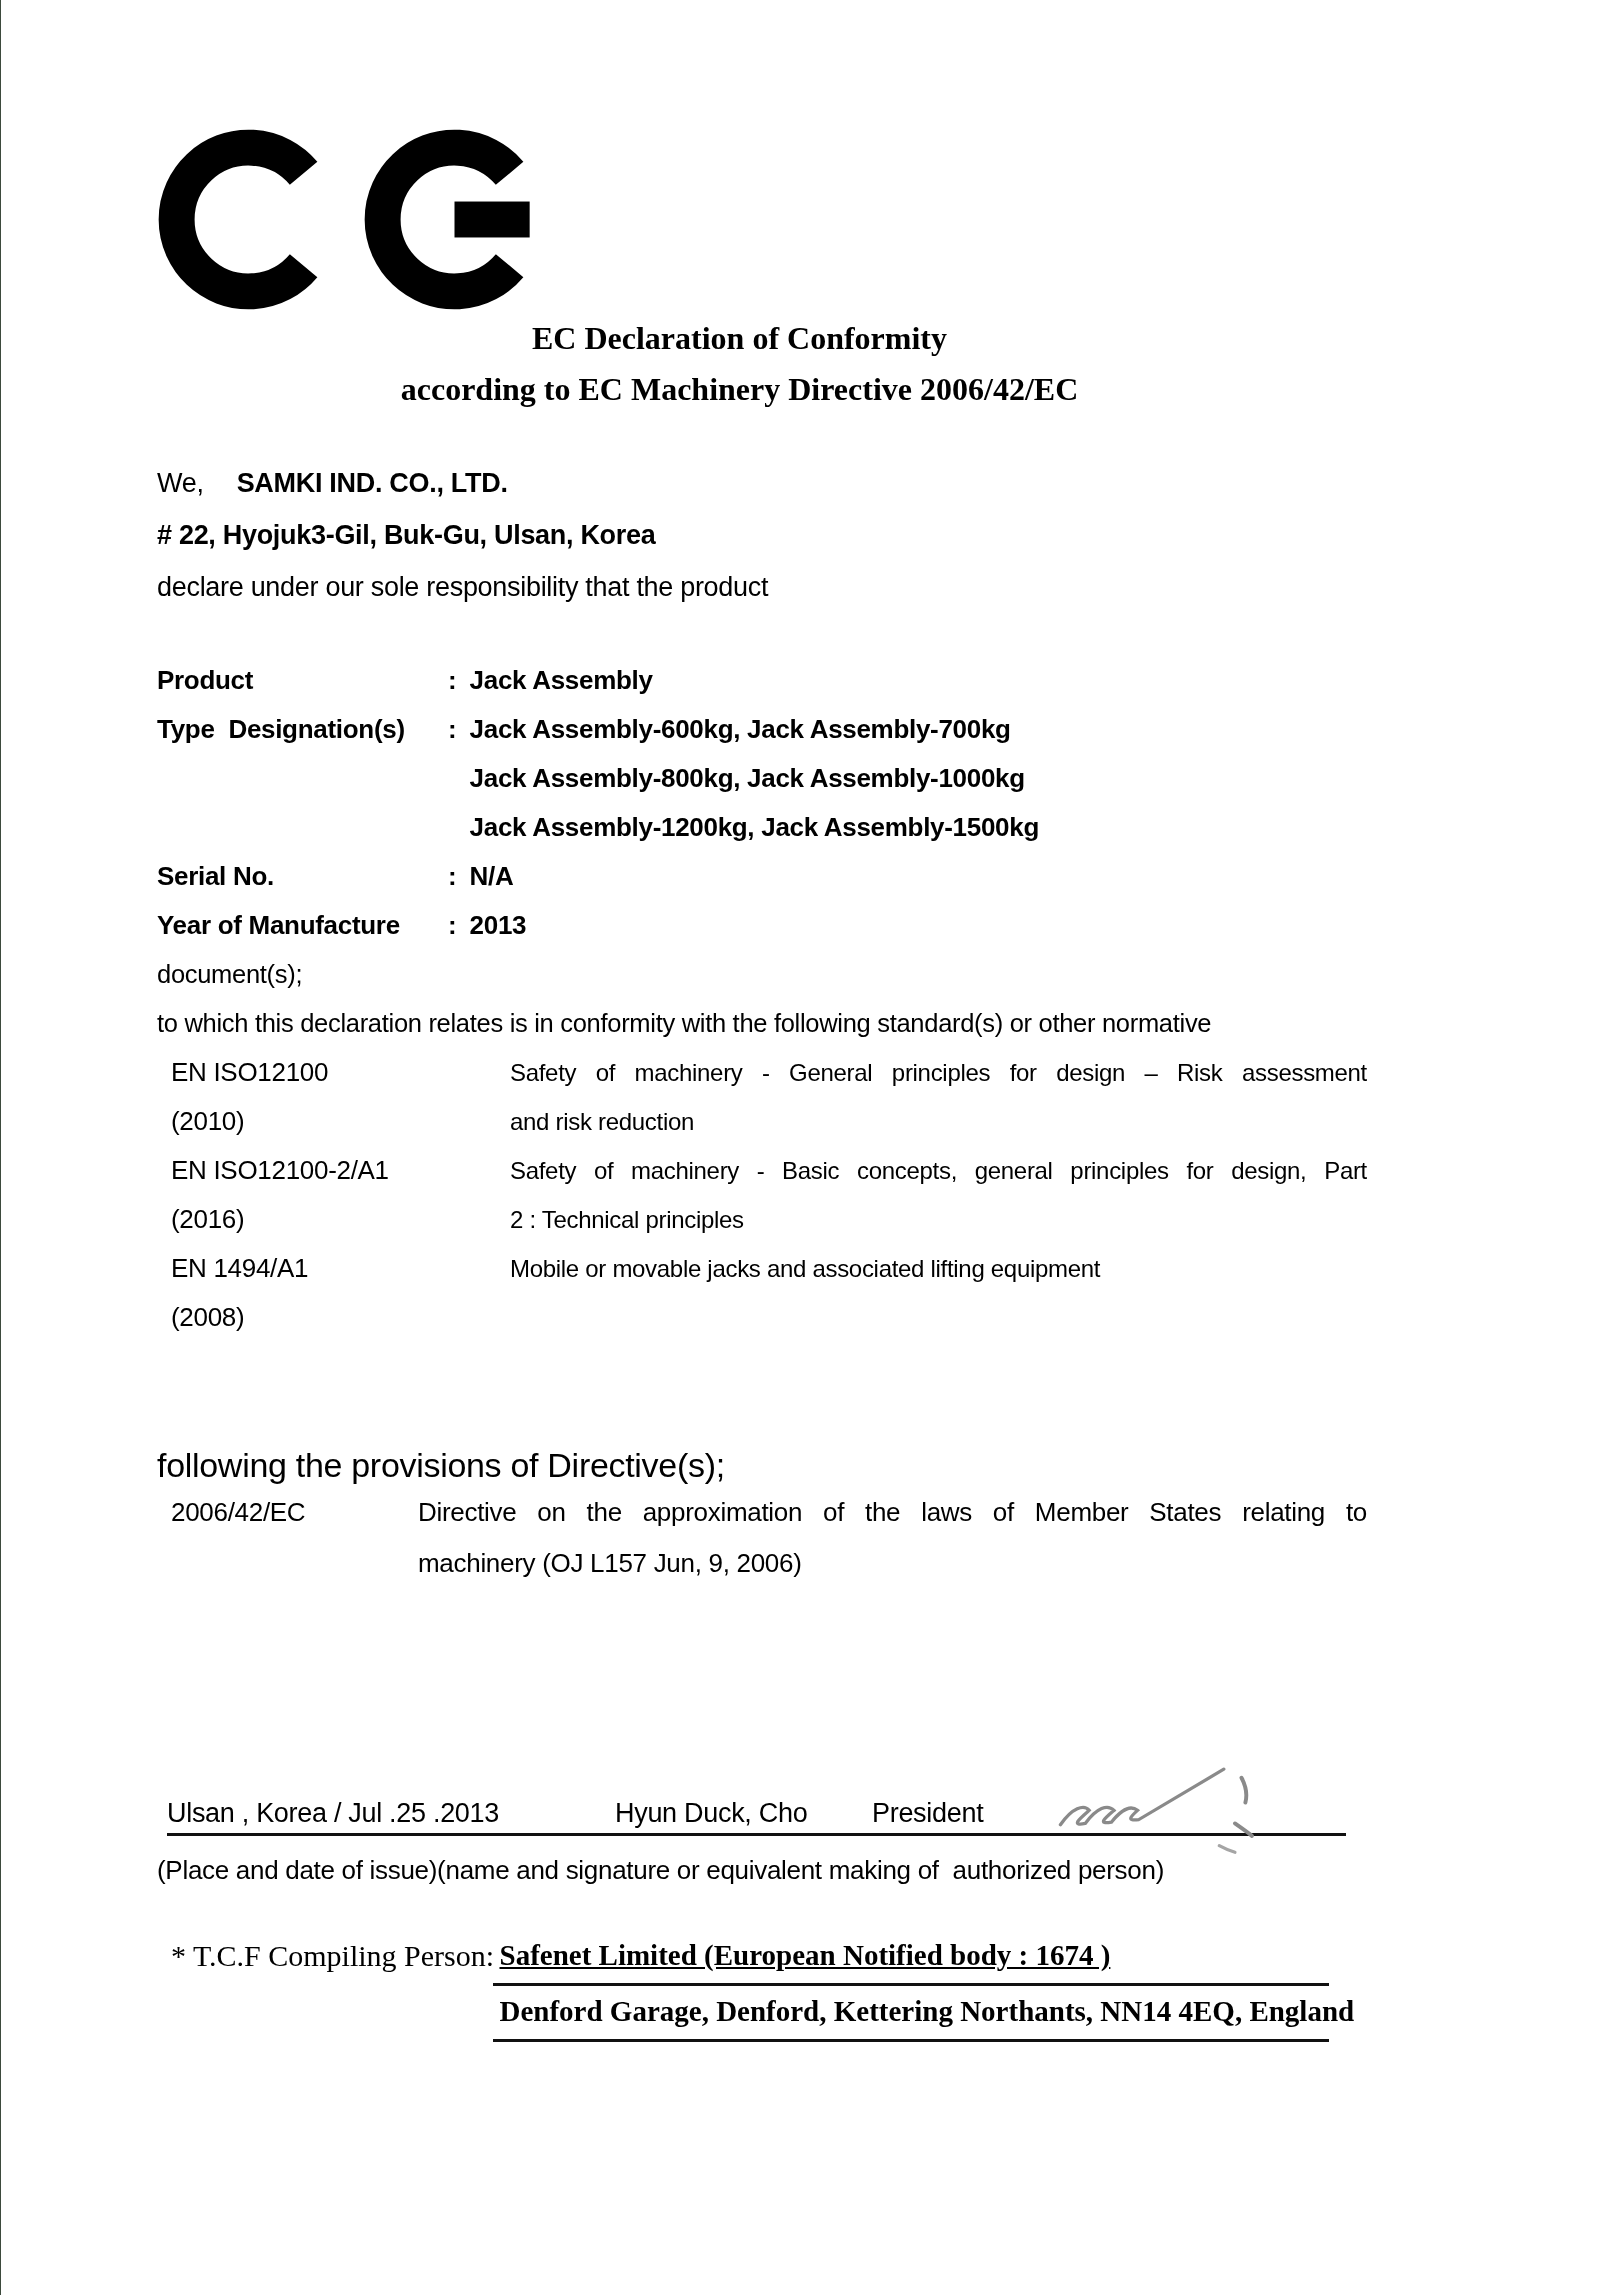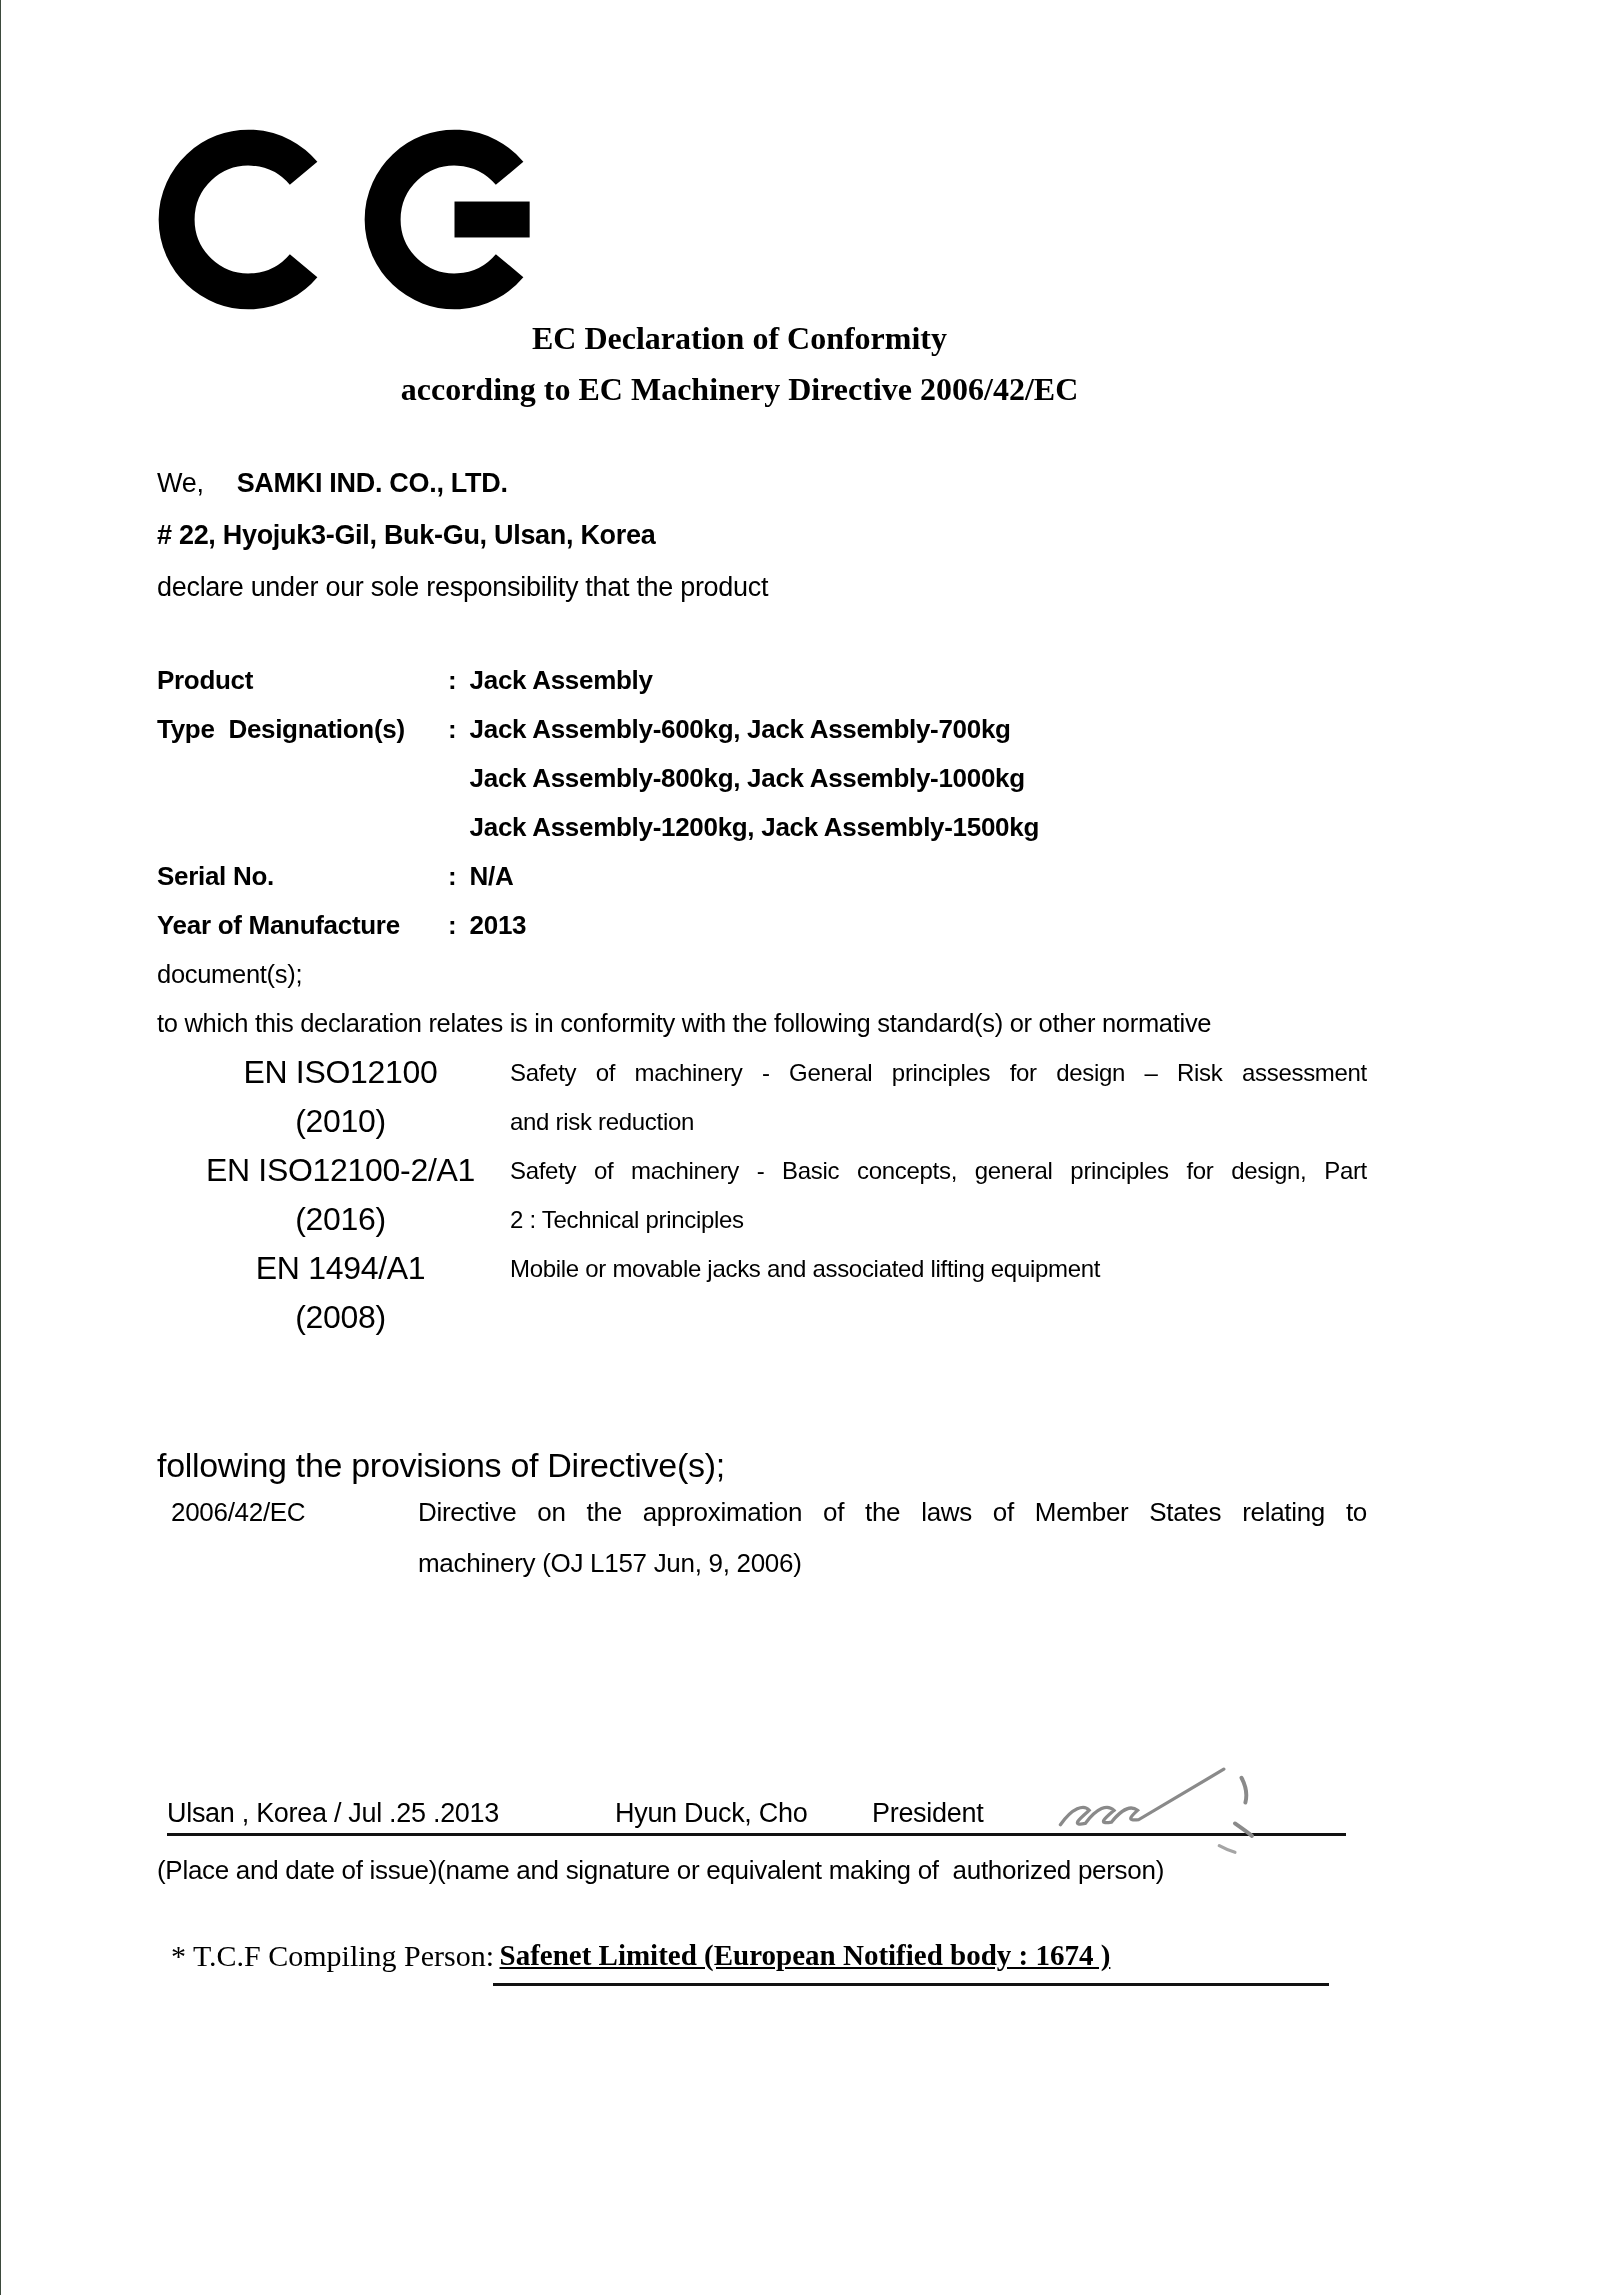--- a/index.html
+++ b/index.html
@@ -33,21 +33,21 @@
   .p-label{width:291px;white-space:pre;flex-shrink:0;}
   .p-colon{width:21.6px;flex-shrink:0;}
   .p-value{white-space:pre;}
 
   
   #conformity{position:absolute;left:157px;top:950px;width:1269px;font-size:25.5px;line-height:49px;}
 
   
   #standards{position:absolute;left:171px;top:1048px;width:1309px;}
   .std-item{display:flex;}
-  .std-left{width:339px;flex-shrink:0;font-size:32px;line-height:49px;text-align:center;}
+  .std-left{width:339px;flex-shrink:0;font-size:26px;line-height:49px;}
   .std-left>div{min-height:49px;}
   .std-desc{width:857px;font-size:24px;line-height:49px;}
   .std-desc>div{min-height:49px;}
   .jline{text-align:justify;text-align-last:justify;}
   .nline{white-space:pre;}
 
   
   #provisions{position:absolute;left:157px;top:1441px;font-size:34px;line-height:49px;}
 
   
@@ -193,15 +193,16 @@
     <path d="M288 152 c9 5 17 8 24 10" fill="none" stroke="#a5a5a5" stroke-width="5" stroke-linecap="round"></path>
   </svg>
 </div>
 
 <div id="sigcaption">(Place and date of issue)(name and signature or equivalent making of  authorized person)</div>
 
 <div id="tcf">
   <div class="tcf-label">* T.C.F Compiling Person:</div>
   <div class="tcf-values">
     <div class="tcf-line1">Safenet Limited (European Notified body : 1674 )</div>
+    <div class="tcf-line2">Denford Garage, Denford, Kettering Northants, NN14 4EQ, England</div>
   </div>
 </div>
 
 
 </body></html>

